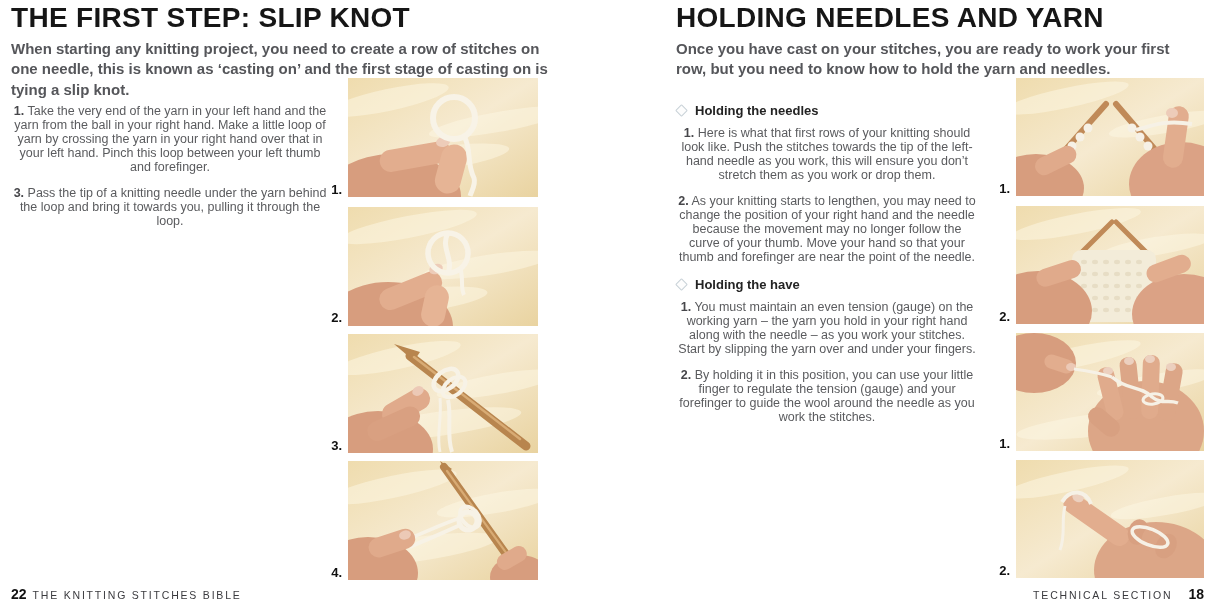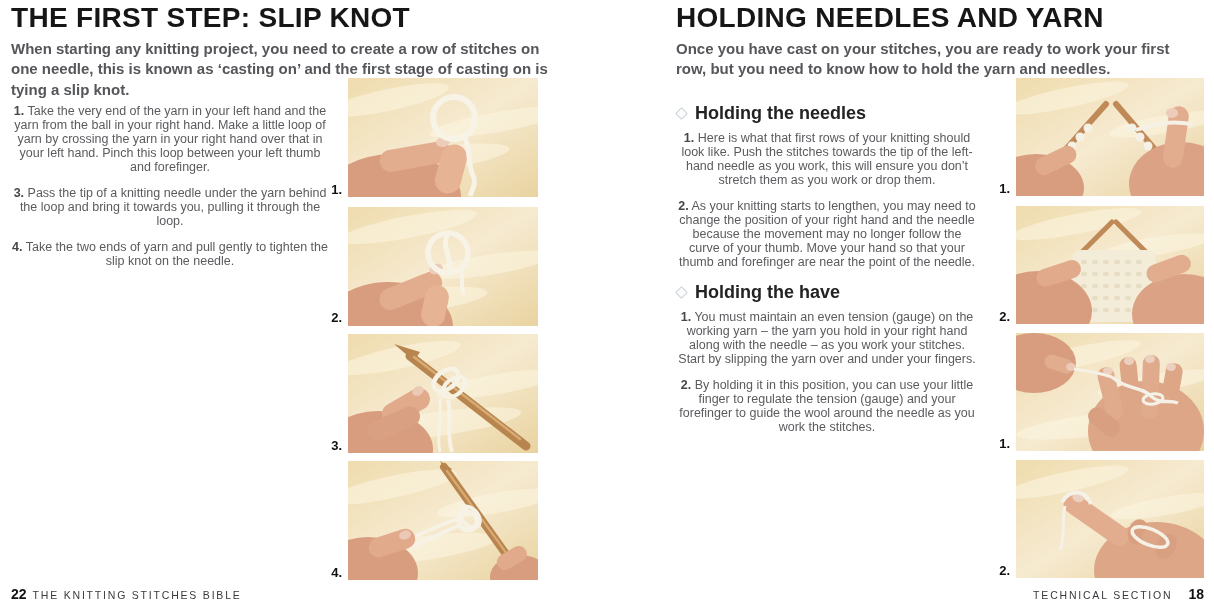--- a/index.html
+++ b/index.html
@@ -12,21 +12,21 @@
   .intro{position:absolute;top:39px;margin:0;font-size:15px;font-weight:bold;
          color:#55565a;line-height:1.35;}
   #intro-left{left:11px;width:548px;}
   #intro-right{left:676px;width:520px;}
   .col{position:absolute;top:104px;font-size:12.5px;color:#5a5b5e;line-height:1.12;}
   #col-left{left:11px;width:318px;}
   #col-right{left:676px;width:302px;}
   .step{margin:0 0 12px 0;text-align:center;}
   .num{font-weight:bold;color:#46464a;}
   .section-heading{display:flex;align-items:center;margin:0 0 9px 0;
-                   font-size:18px;font-weight:bold;color:#232323;line-height:1;}
+                   font-size:13px;font-weight:bold;color:#232323;line-height:1;}
   .section-heading.later{margin-top:14px;}
   .diamond{display:inline-block;width:7px;height:7px;border:1.6px solid #c9d2d8;
            background:#fdfdfd;transform:rotate(45deg);margin:0 9px 0 1px;border-radius:1px;flex:0 0 auto;}
   .photo{position:absolute;width:190px;height:119px;margin:0;overflow:hidden;}
   .photo.right{width:188px;height:118px;}
   .photo svg{display:block;width:100%;height:100%;}
   .photo-label{position:absolute;width:28px;text-align:right;font-size:13px;
                font-weight:bold;color:#101010;line-height:1;}
   .footer{position:absolute;top:586px;font-size:10.5px;color:#3a3a3e;
           letter-spacing:1.8px;white-space:nowrap;}
@@ -51,21 +51,20 @@
 </svg>
 
 <div class="spread">
 
   <h1 class="page-title" id="title-left">THE FIRST STEP: SLIP KNOT</h1>
   <p class="intro" id="intro-left">When starting any knitting project, you need to create a row of stitches on one needle, this is known as ‘casting on’ and the first stage of casting on is tying a slip knot.</p>
 
   <div class="col" id="col-left">
     <p class="step"><span class="num">1.</span> <span>Take the very end of the yarn in your left hand and the yarn from the ball in your right hand. Make a little loop of yarn by crossing the yarn in your right hand over that in your left hand. Pinch this loop between your left thumb and forefinger.</span></p>
     <p class="step"><span class="num">3.</span> <span>Pass the tip of a knitting needle under the yarn behind the loop and bring it towards you, pulling it through the loop.</span></p>
-    <p class="step"><span class="num">4.</span> <span>Take the two ends of yarn and pull gently to tighten the slip knot on the needle.</span></p>
   </div>
 
   <figure class="photo" style="left:348px;top:78px;" aria-label="Loop of yarn pinched between left thumb and forefinger">
     <svg viewBox="0 0 190 119">
       <rect width="190" height="119" fill="url(#pbg)"></rect>
       <g opacity="0.55" fill="#fdf7e3">
         <ellipse cx="40" cy="22" rx="62" ry="11" transform="rotate(-12 40 22)"></ellipse>
         <ellipse cx="150" cy="44" rx="70" ry="10" transform="rotate(-10 150 44)"></ellipse>
         <ellipse cx="80" cy="82" rx="82" ry="12" transform="rotate(-8 80 82)"></ellipse>
       </g>

